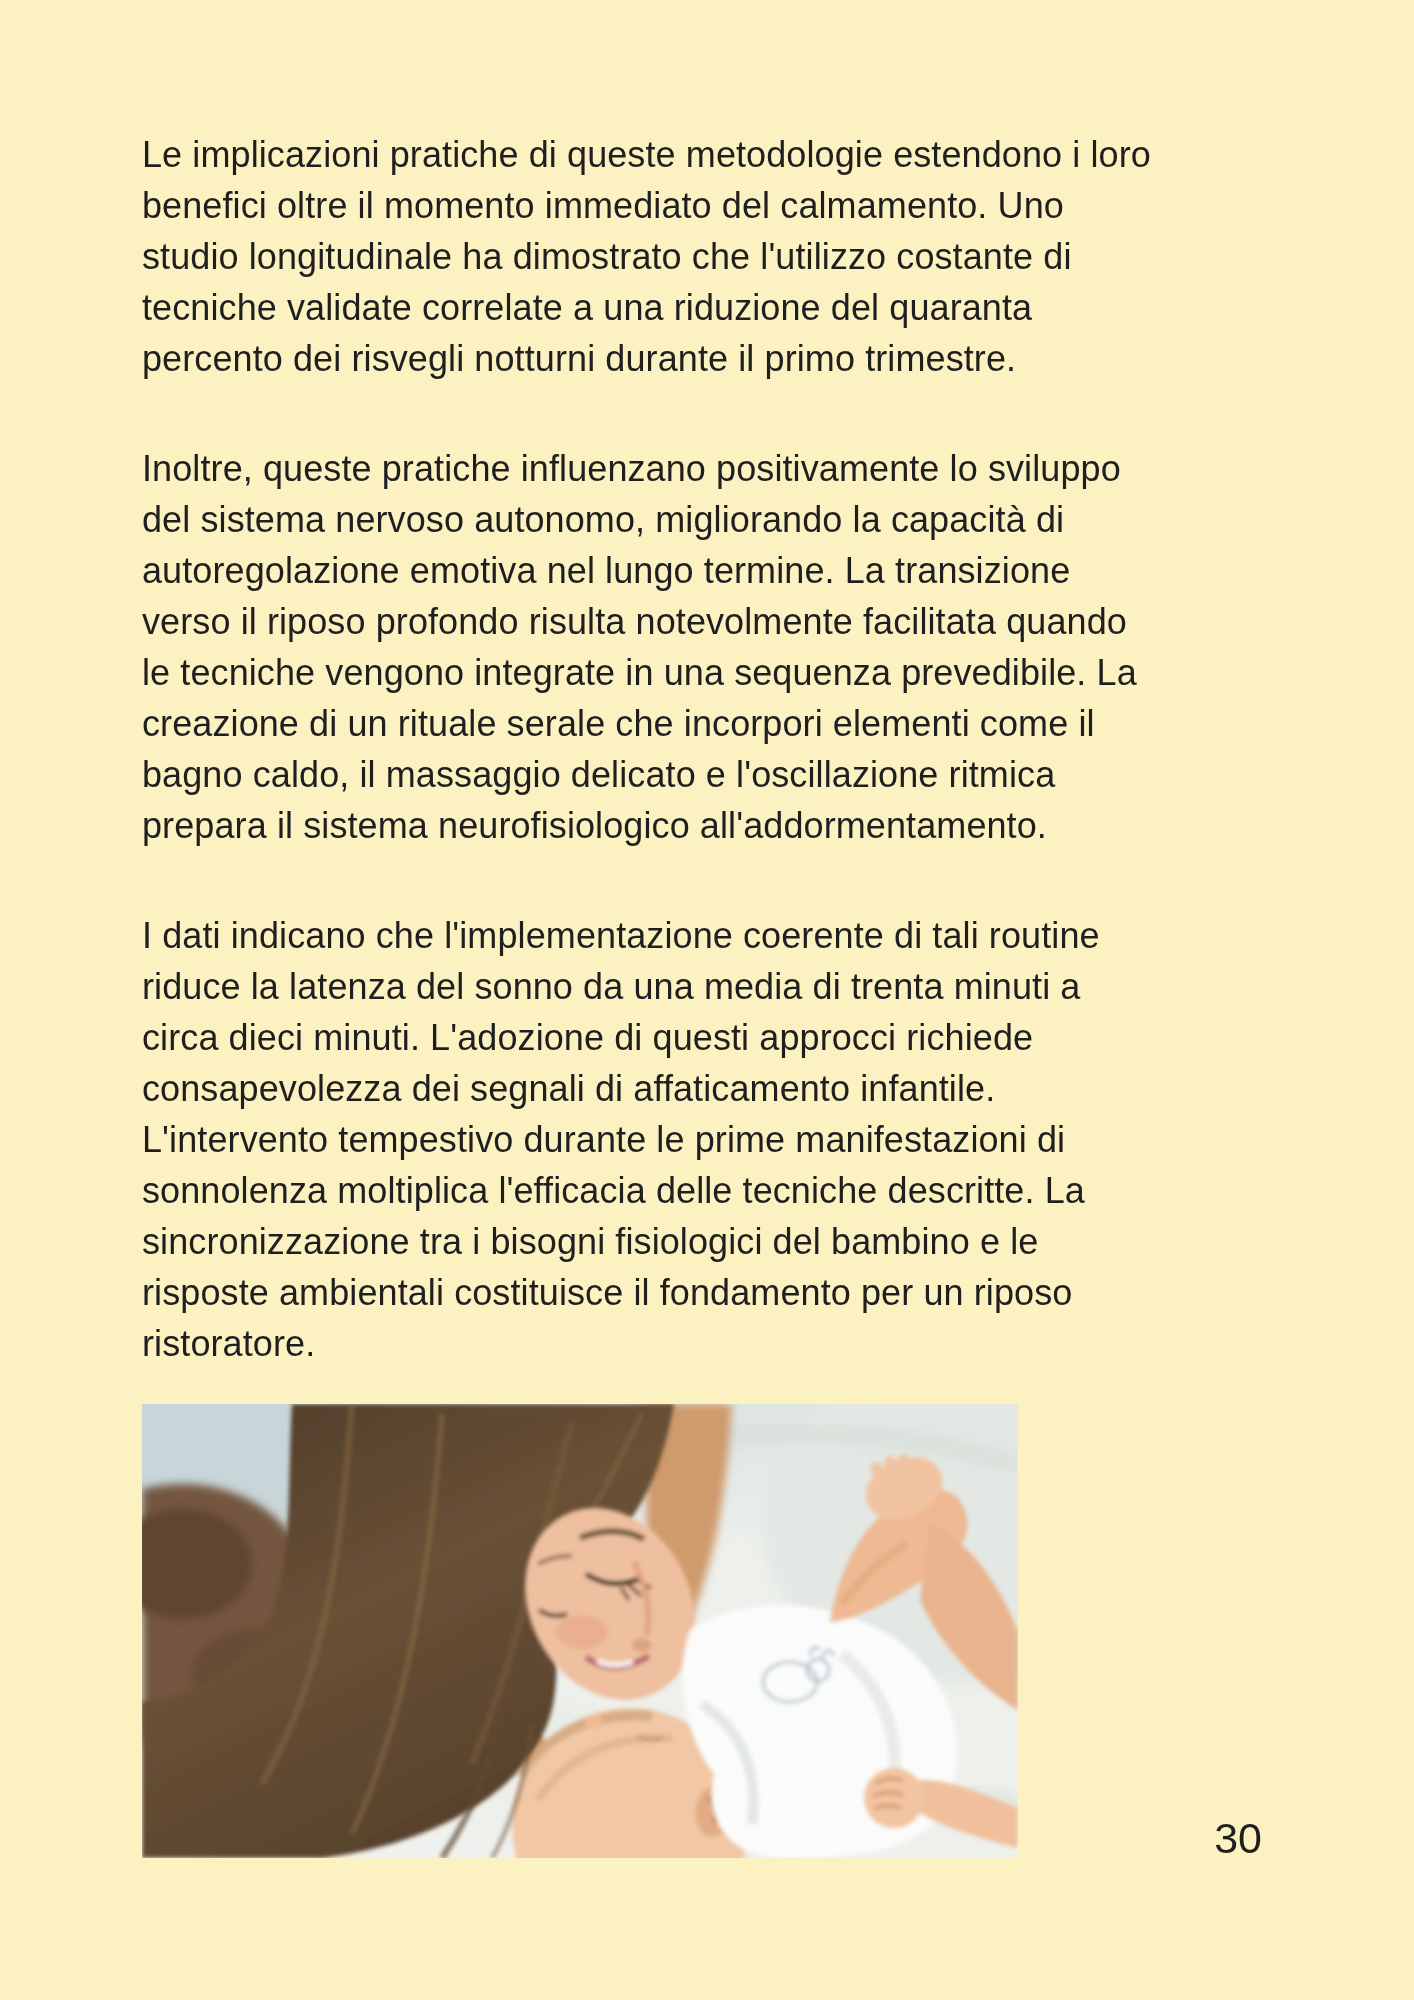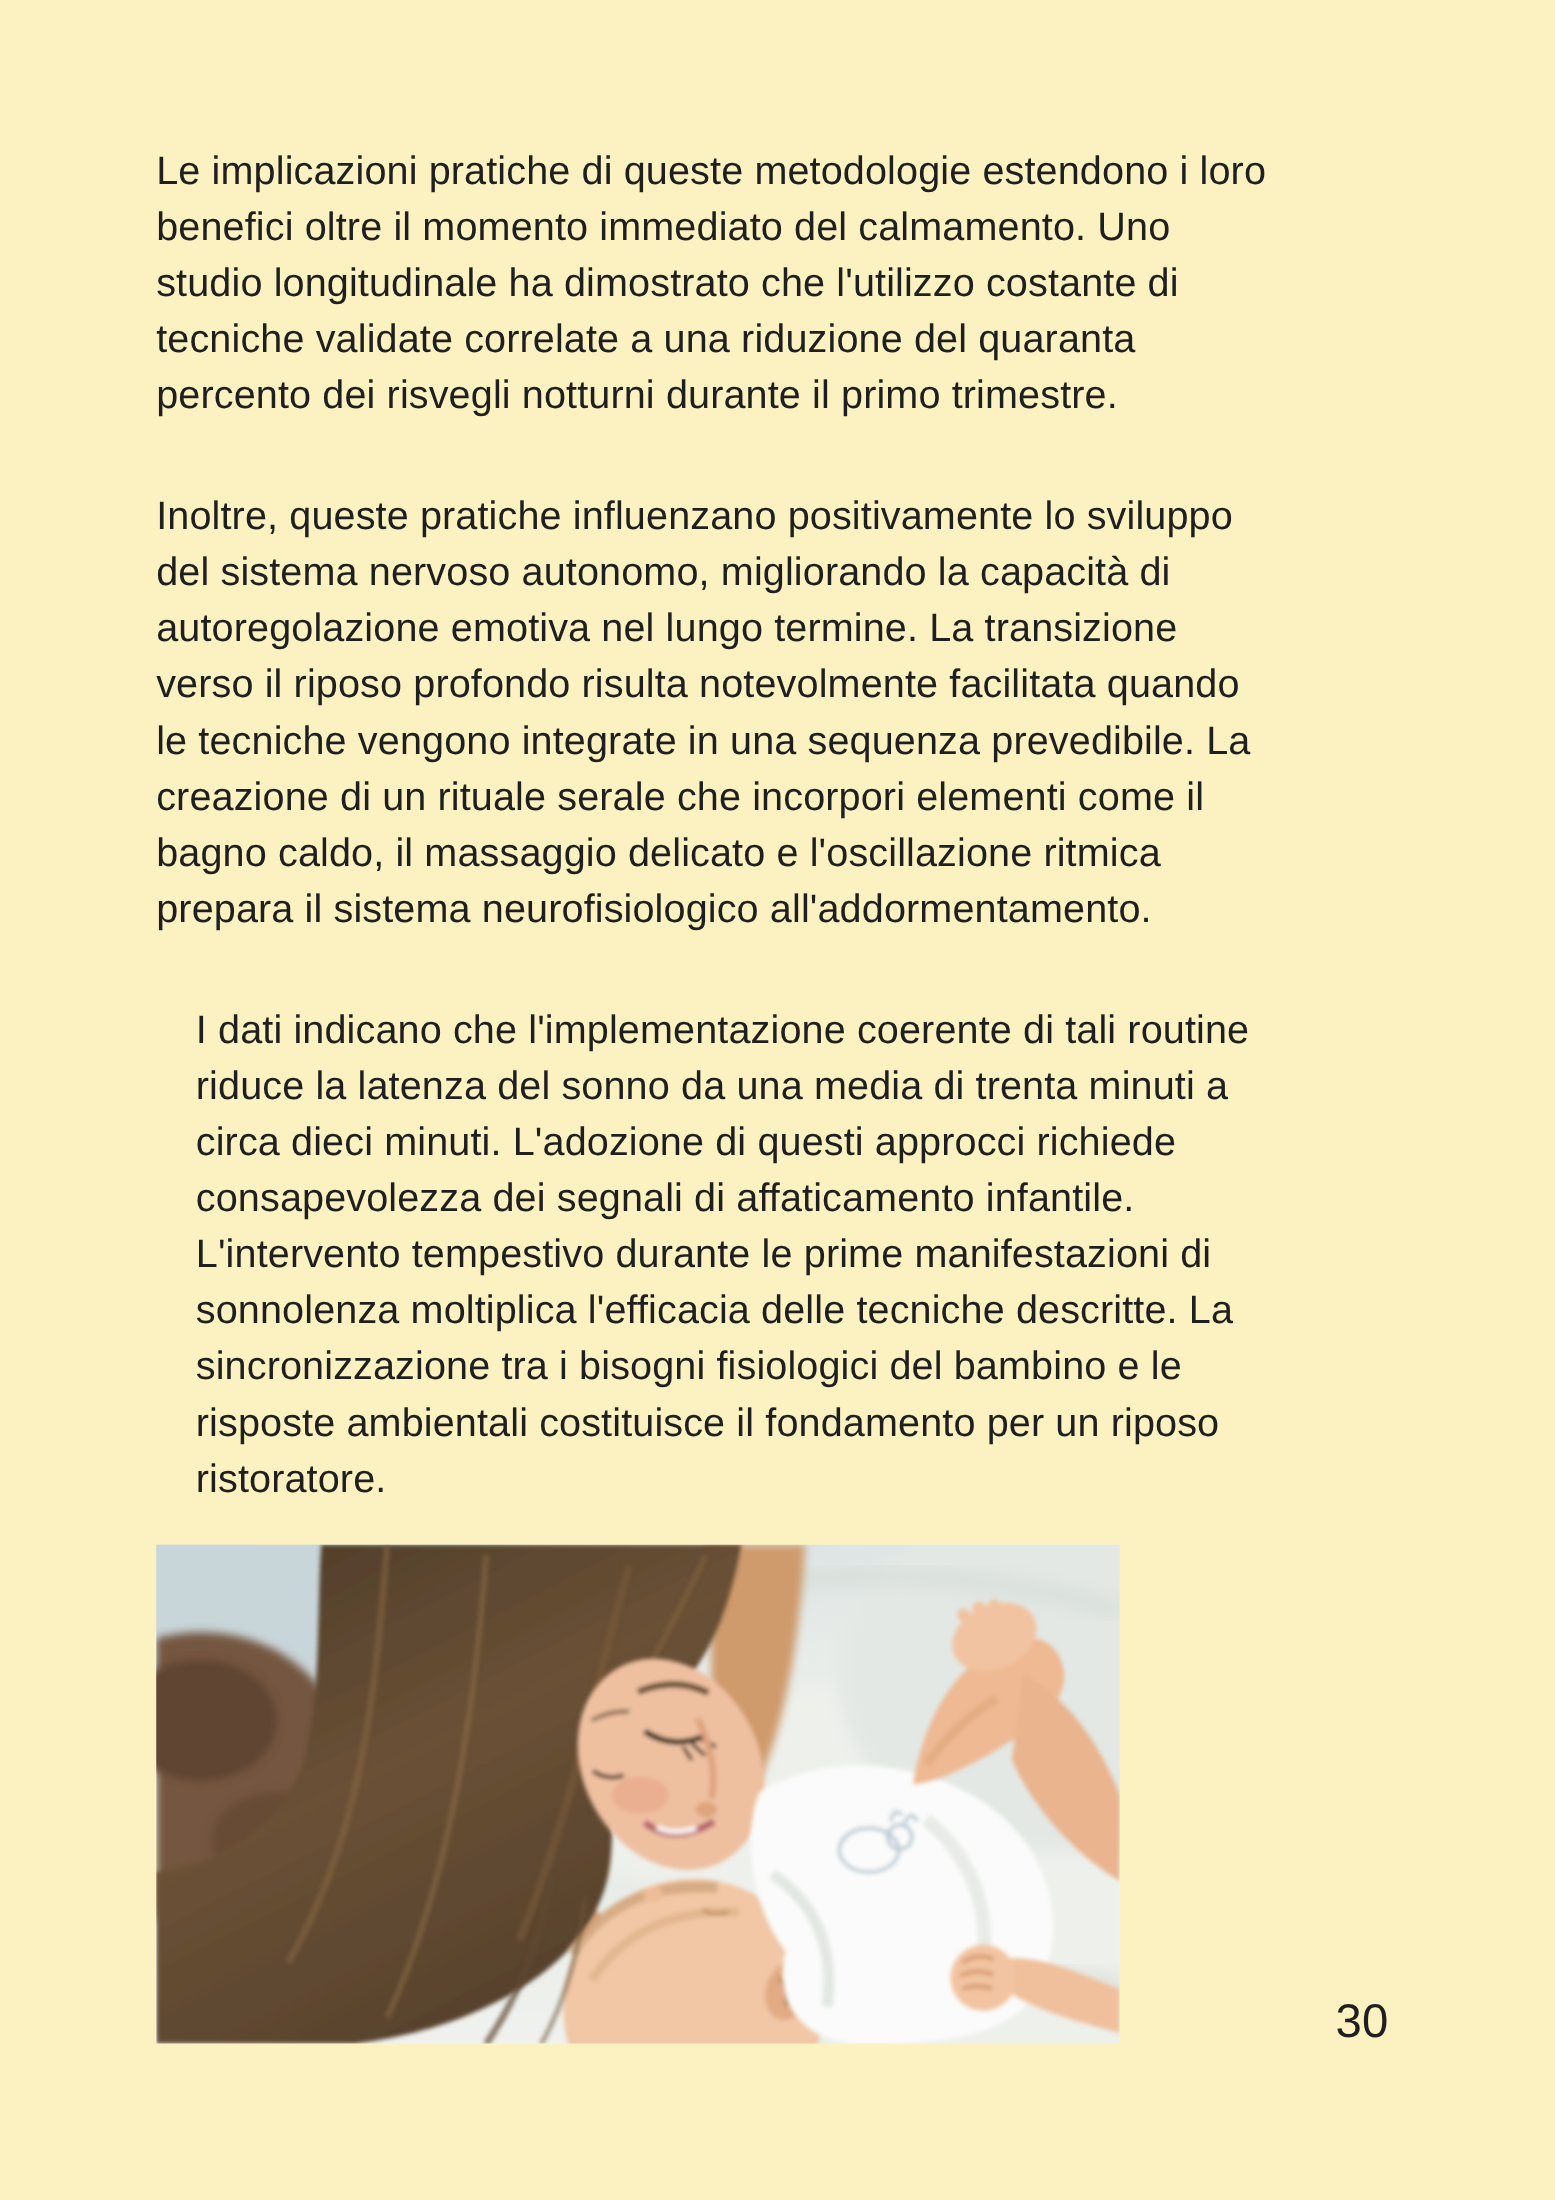--- a/index.html
+++ b/index.html
@@ -17,21 +17,21 @@
     left:142px;top:129px;
     width:1165px;
   }
   .para{
     font-size:36px;
     line-height:51px;
     letter-spacing:0.1px;
     margin:0 0 59px 0;
     white-space:pre-line; 
   }
-  .para:last-of-type{margin-bottom:0;margin-left:36px;}
+  .para:last-of-type{margin-bottom:0;}
   .photo-frame{
     margin-top:35px;
     width:876px;height:454px;
     overflow:hidden;
     line-height:0;
   }
   .page-number{
     position:absolute;
     right:152px;
     top:1817px;

